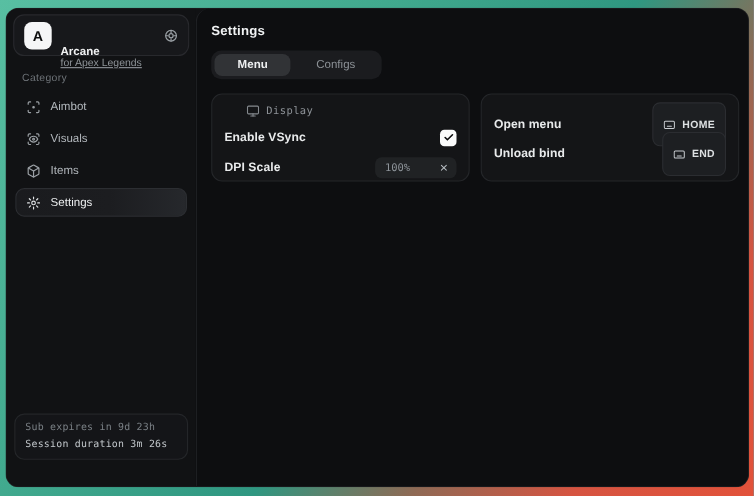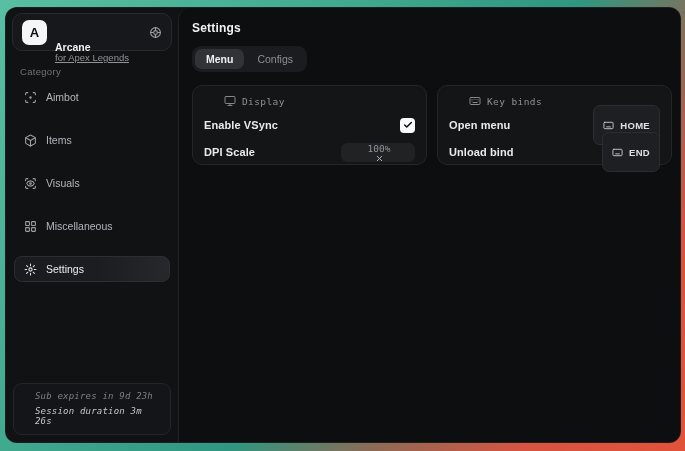--- a/index.html
+++ b/index.html
@@ -40,45 +40,44 @@
     flex: 0 0 25px;
   }
   .brand-text { flex: 1; line-height: 1.15; }
   .brand-title { color: #f1f2f3; font-size: 10.5px; font-weight: 700; margin-top: 40px; }
   .brand-sub { color: #8f9499; font-size: 9.5px; text-decoration: underline; }
   .brand-icon { color: #9aa0a5; display: flex; }
   .category-label {
     margin: 15px 14px 7px 14px;
     color: #6e7378; font-size: 9.5px; letter-spacing: 0.3px;
   }
-  .nav { display: flex; flex-direction: column; gap: 17px; padding: 0 8px; }
+  .nav { display: flex; flex-direction: column; gap: 3px; padding: 0 8px; }
   .nav-item {
     height: 26px; border-radius: 8px;
     display: flex; align-items: center; gap: 9px;
     padding: 0 9px;
     color: #b2b7bc; font-size: 10.5px;
     border: 1px solid transparent;
     cursor: default;
   }
   .nav-item .nicon { display: flex; color: #9ba0a5; }
   .nav-item.active {
     background: linear-gradient(90deg, #1a1b1e 0%, #1c1d20 55%, #26282c 100%);
     border-color: #2c2e32;
     color: #eceeef;
   }
   .nav-item.active .nicon { color: #dfe2e4; }
   .sidebar-spacer { flex: 1; }
   .sub-card {
-    margin: 0 7px 7px 7px;
+    margin: 0 7px 24px 7px;
     background: #141518;
     border: 1px solid #242629;
     border-radius: 9px;
-    padding: 7px 9px 8px 21px;
+    padding: 7px 9px 8px 9px;
     font-family: "DejaVu Sans Mono", monospace;
-    font-style: italic;
   }
   .sub-line1 { color: #7b8186; font-size: 9px; letter-spacing: 0.2px; }
   .sub-line2 { color: #c3c8cc; font-size: 9px; margin-top: 5px; letter-spacing: 0.2px; }
   
   .main {
     flex: 1;
     background: #0d0e10;
     border-left: 1px solid #202225;
     border-top-left-radius: 12px;
     padding: 13px 10px 0 13px;
@@ -86,21 +85,21 @@
   .page-title { color: #f0f2f3; font-size: 12px; font-weight: 700; letter-spacing: 0.2px; }
   .tabbar {
     margin-top: 11px;
     display: inline-flex; gap: 2px;
     background: #1b1c1f;
     border-radius: 9px;
     padding: 3px;
   }
   .tab {
     font-size: 10.5px;
-    padding: 4px 11px;
+    padding: 4px 21px;
     border-radius: 7px;
     color: #8b9095;
     cursor: default;
   }
   .tab.active { background: #313336; color: #eef0f1; font-weight: 600; }
   .cards { display: flex; gap: 10px; margin-top: 13px; }
   .card {
     width: 235px; height: 80px;
     background: #141517;
     border: 1px solid #242629;
@@ -127,21 +126,20 @@
     display: flex; align-items: center; justify-content: center;
     color: #0b0c0d;
     cursor: pointer;
   }
   .dpi-input {
     width: 74px; height: 19px;
     background: #202224; border-radius: 6px;
     display: flex; align-items: center; justify-content: space-between;
     padding: 0 7px 0 9px;
     cursor: text;
-    flex-direction: column;
   }
   .dpi-value { color: #8e949a; font-size: 9.5px; font-family: "DejaVu Sans Mono", monospace; }
   .dpi-clear { color: #b6bcc1; display: flex; cursor: pointer; }
   .bind-btn {
     display: flex; align-items: center; gap: 6px;
     background: #1d1f22; border: 1px solid #2b2d31;
     border-radius: 7px;
     padding: 19px 9px; height: 19px;
     color: #dde0e2; font-size: 9.5px; font-weight: 700; letter-spacing: 0.3px;
     cursor: pointer;
@@ -182,58 +180,47 @@
         <span class="nicon">
           <svg width="13" height="13" viewBox="0 0 24 24" fill="none" stroke="currentColor" stroke-width="2" stroke-linecap="round" stroke-linejoin="round">
             <path d="M3 7V5a2 2 0 0 1 2-2h2"></path>
               <path d="M17 3h2a2 2 0 0 1 2 2v2"></path>
             <path d="M21 17v2a2 2 0 0 1-2 2h-2"></path>
               <path d="M7 21H5a2 2 0 0 1-2-2v-2"></path>
             <circle cx="12" cy="12" r="1.2" fill="currentColor"></circle>
           </svg>
         </span>
         <span>Aimbot</span>
-      </div>
-
-      <div class="nav-item">
-        <span class="nicon">
-          <svg width="13" height="13" viewBox="0 0 24 24" fill="none" stroke="currentColor" stroke-width="2" stroke-linecap="round" stroke-linejoin="round">
-            <path d="M21 16V8a2 2 0 0 0-1-1.73l-7-4a2 2 0 0 0-2 0l-7 4A2 2 0 0 0 3 8v8a2 2 0 0 0 1 1.73l7 4a2 2 0 0 0 2 0l7-4A2 2 0 0 0 21 16z"></path>
-            <polyline points="3.29 7 12 12 20.71 7"></polyline>
-              <line x1="12" y1="22" x2="12" y2="12"></line>
-          </svg>
-        </span>
-        <span>Items</span>
       </div>
 
       <div class="nav-item">
         <span class="nicon">
           <svg width="13" height="13" viewBox="0 0 24 24" fill="none" stroke="currentColor" stroke-width="2" stroke-linecap="round" stroke-linejoin="round">
             <path d="M3 7V5a2 2 0 0 1 2-2h2"></path>
               <path d="M17 3h2a2 2 0 0 1 2 2v2"></path>
             <path d="M21 17v2a2 2 0 0 1-2 2h-2"></path>
               <path d="M7 21H5a2 2 0 0 1-2-2v-2"></path>
             <circle cx="12" cy="12" r="1.5"></circle>
             <path d="M18.9 12.3a1 1 0 0 0 0-.6 7.5 7.5 0 0 0-13.8 0 1 1 0 0 0 0 .6 7.5 7.5 0 0 0 13.8 0"></path>
           </svg>
         </span>
         <span>Visuals</span>
       </div>
 
       <div class="nav-item">
         <span class="nicon">
           <svg width="13" height="13" viewBox="0 0 24 24" fill="none" stroke="currentColor" stroke-width="2" stroke-linecap="round" stroke-linejoin="round">
-            <rect x="3" y="3" width="7" height="7" rx="1"></rect>
-              <rect x="14" y="3" width="7" height="7" rx="1"></rect>
-            <rect x="14" y="14" width="7" height="7" rx="1"></rect>
-              <rect x="3" y="14" width="7" height="7" rx="1"></rect>
+            <path d="M21 16V8a2 2 0 0 0-1-1.73l-7-4a2 2 0 0 0-2 0l-7 4A2 2 0 0 0 3 8v8a2 2 0 0 0 1 1.73l7 4a2 2 0 0 0 2 0l7-4A2 2 0 0 0 21 16z"></path>
+            <polyline points="3.29 7 12 12 20.71 7"></polyline>
+              <line x1="12" y1="22" x2="12" y2="12"></line>
           </svg>
         </span>
-        <span>Miscellaneous</span>
-      </div>
+        <span>Items</span>
+      </div>
+
 
       <div class="nav-item active">
         <span class="nicon">
           <svg width="13" height="13" viewBox="0 0 24 24" fill="none" stroke="currentColor" stroke-width="2" stroke-linecap="round" stroke-linejoin="round">
             <circle cx="12" cy="12" r="3"></circle>
             <path d="M12 2v3M12 19v3M2 12h3M19 12h3M4.9 4.9l2.1 2.1M17 17l2.1 2.1M19.1 4.9 17 7M7 17l-2.1 2.1"></path>
           </svg>
         </span>
         <span>Settings</span>
       </div>
@@ -289,29 +276,20 @@
               <svg width="9" height="9" viewBox="0 0 24 24" fill="none" stroke="currentColor" stroke-width="2.5" stroke-linecap="round">
                 <path d="M18 6 6 18"></path>
                   <path d="m6 6 12 12"></path>
               </svg>
             </span>
           </span>
         </div>
       </div>
 
       <div class="card">
-        <div class="card-head">
-          <span class="cicon">
-            <svg width="12" height="12" viewBox="0 0 24 24" fill="none" stroke="currentColor" stroke-width="2" stroke-linecap="round" stroke-linejoin="round">
-              <rect x="2" y="5" width="20" height="14" rx="2"></rect>
-              <path d="M6 9h0M10 9h0M14 9h0M18 9h0M6 12h0M18 12h0M8 15h8"></path>
-            </svg>
-          </span>
-          <span>Key binds</span>
-        </div>
         <div class="crow">
           <span class="crow-label">Open menu</span>
           <span class="bind-btn">
             <span class="kicon">
               <svg width="11" height="11" viewBox="0 0 24 24" fill="none" stroke="currentColor" stroke-width="2" stroke-linecap="round" stroke-linejoin="round">
                 <rect x="2" y="5" width="20" height="14" rx="2"></rect>
                   <path d="M8 15h8"></path>
               </svg>
             </span>
             <span>HOME</span>

